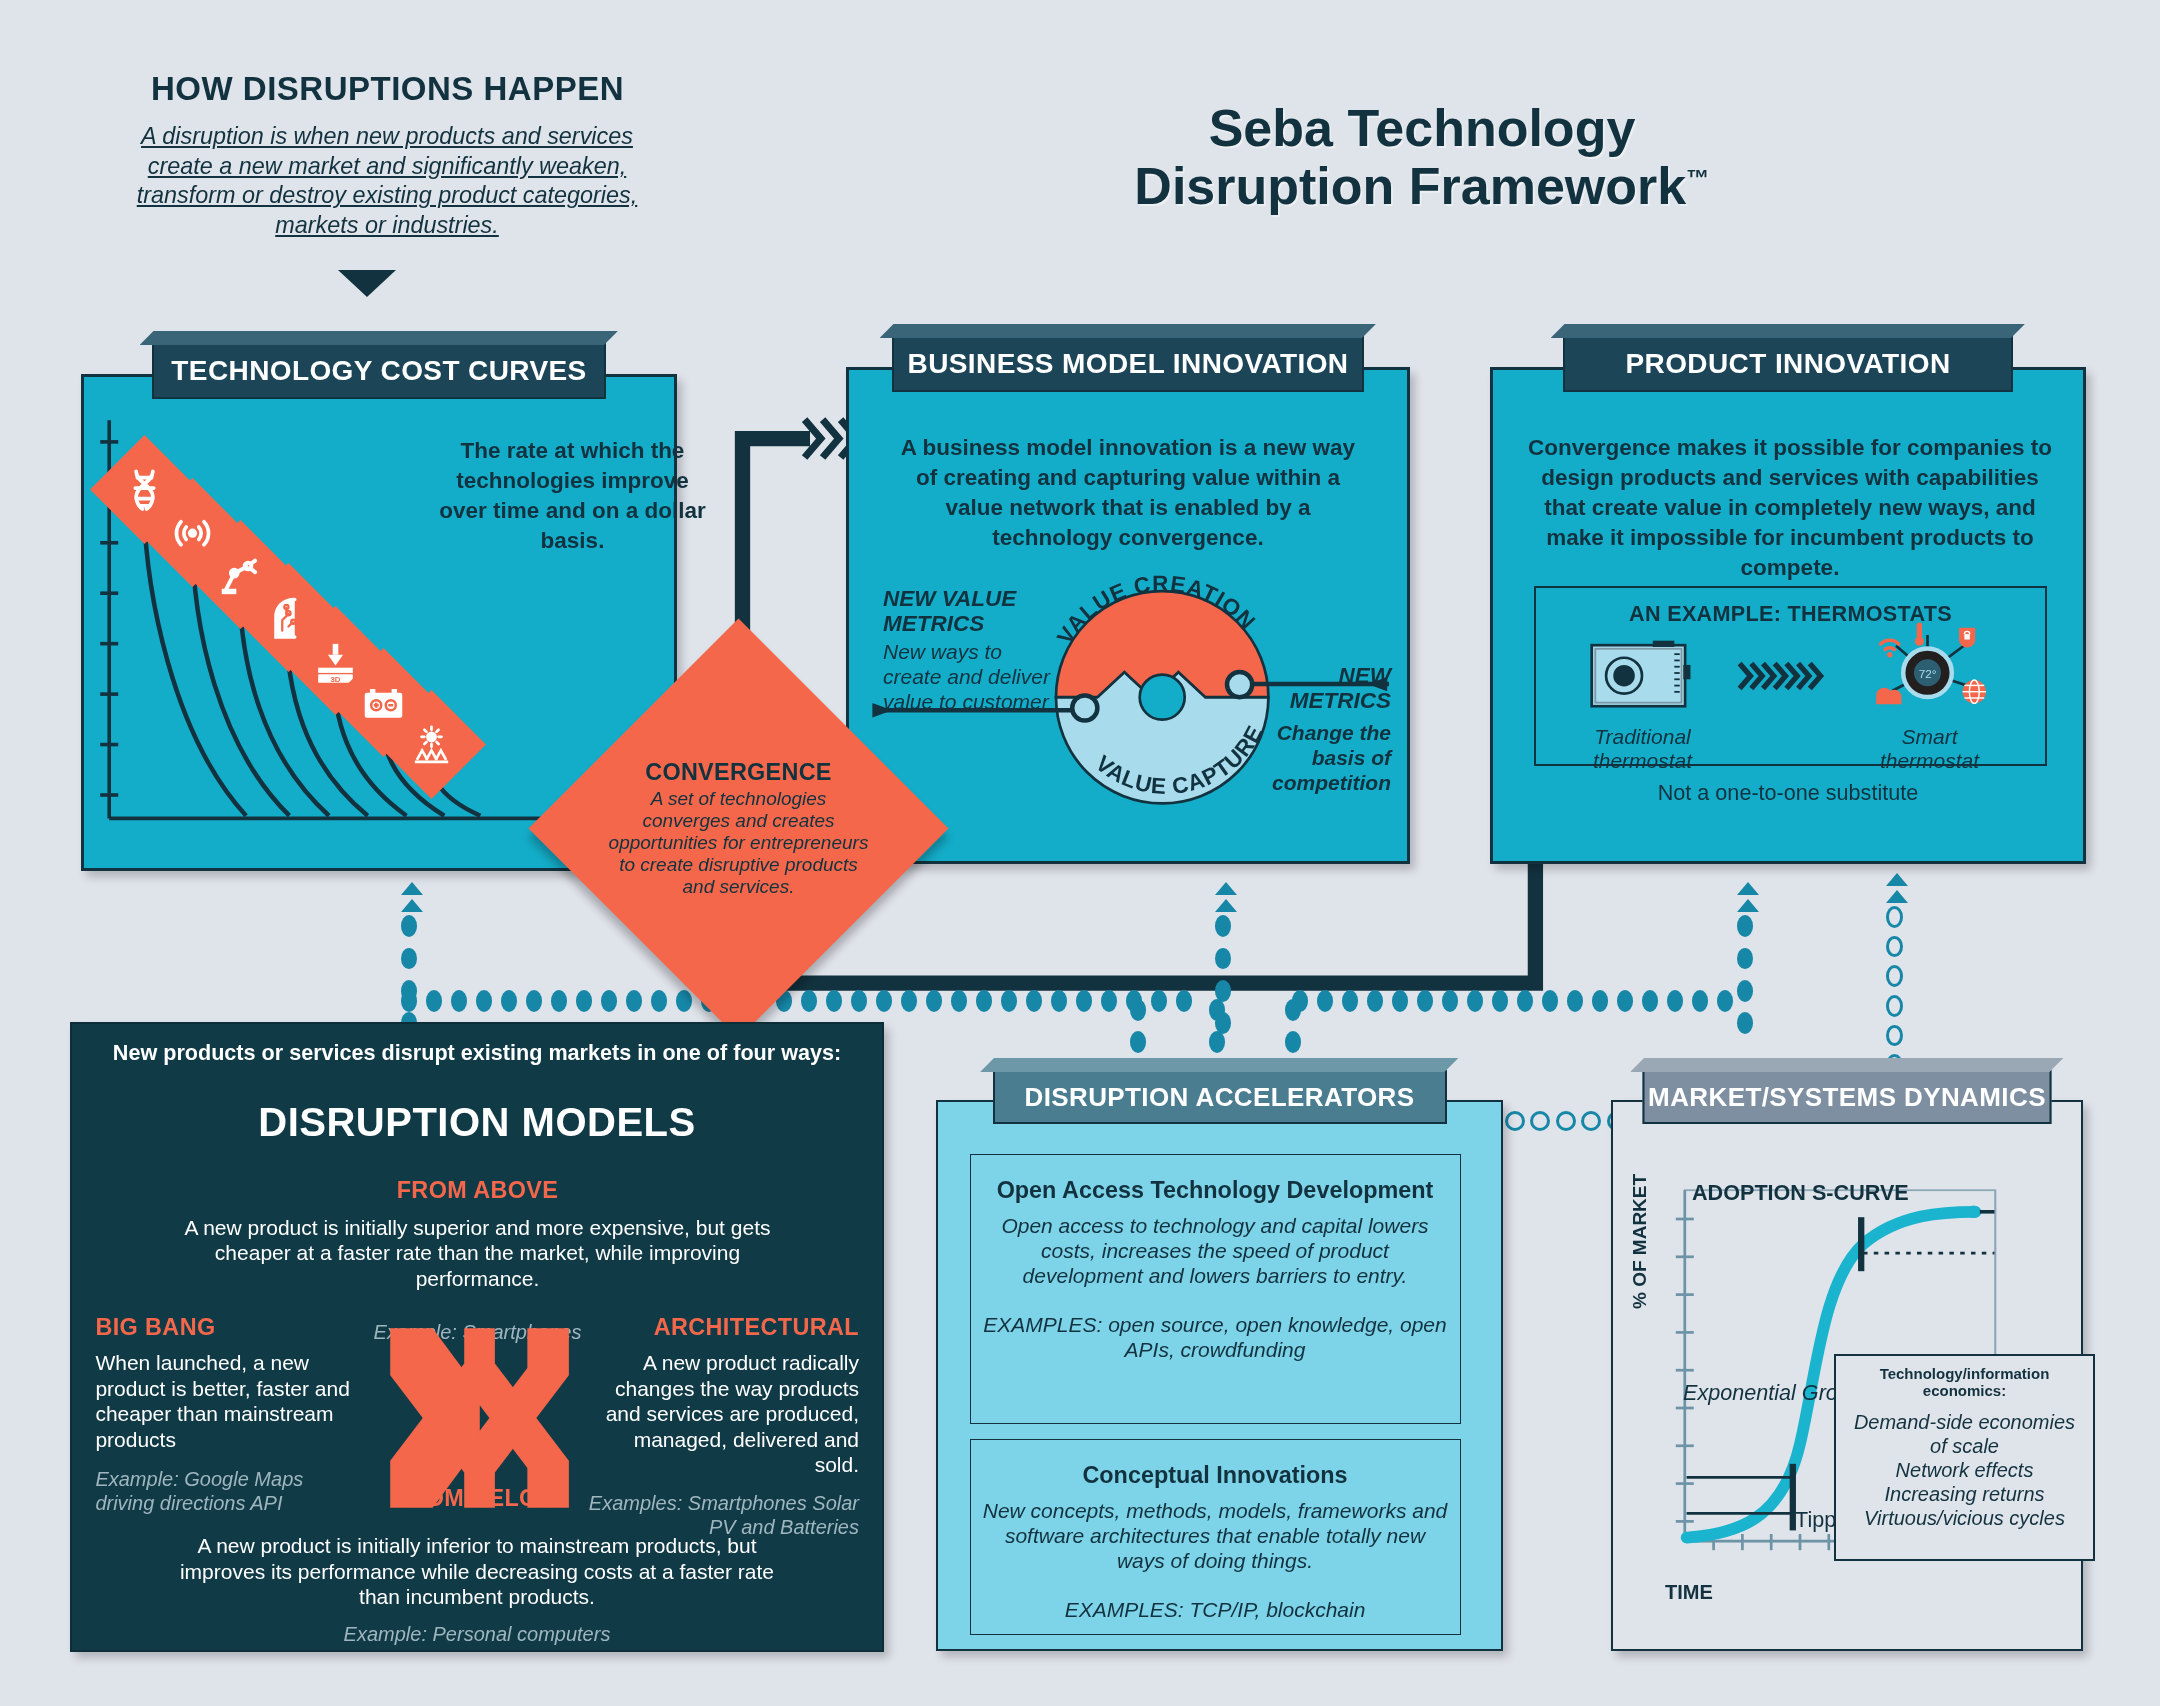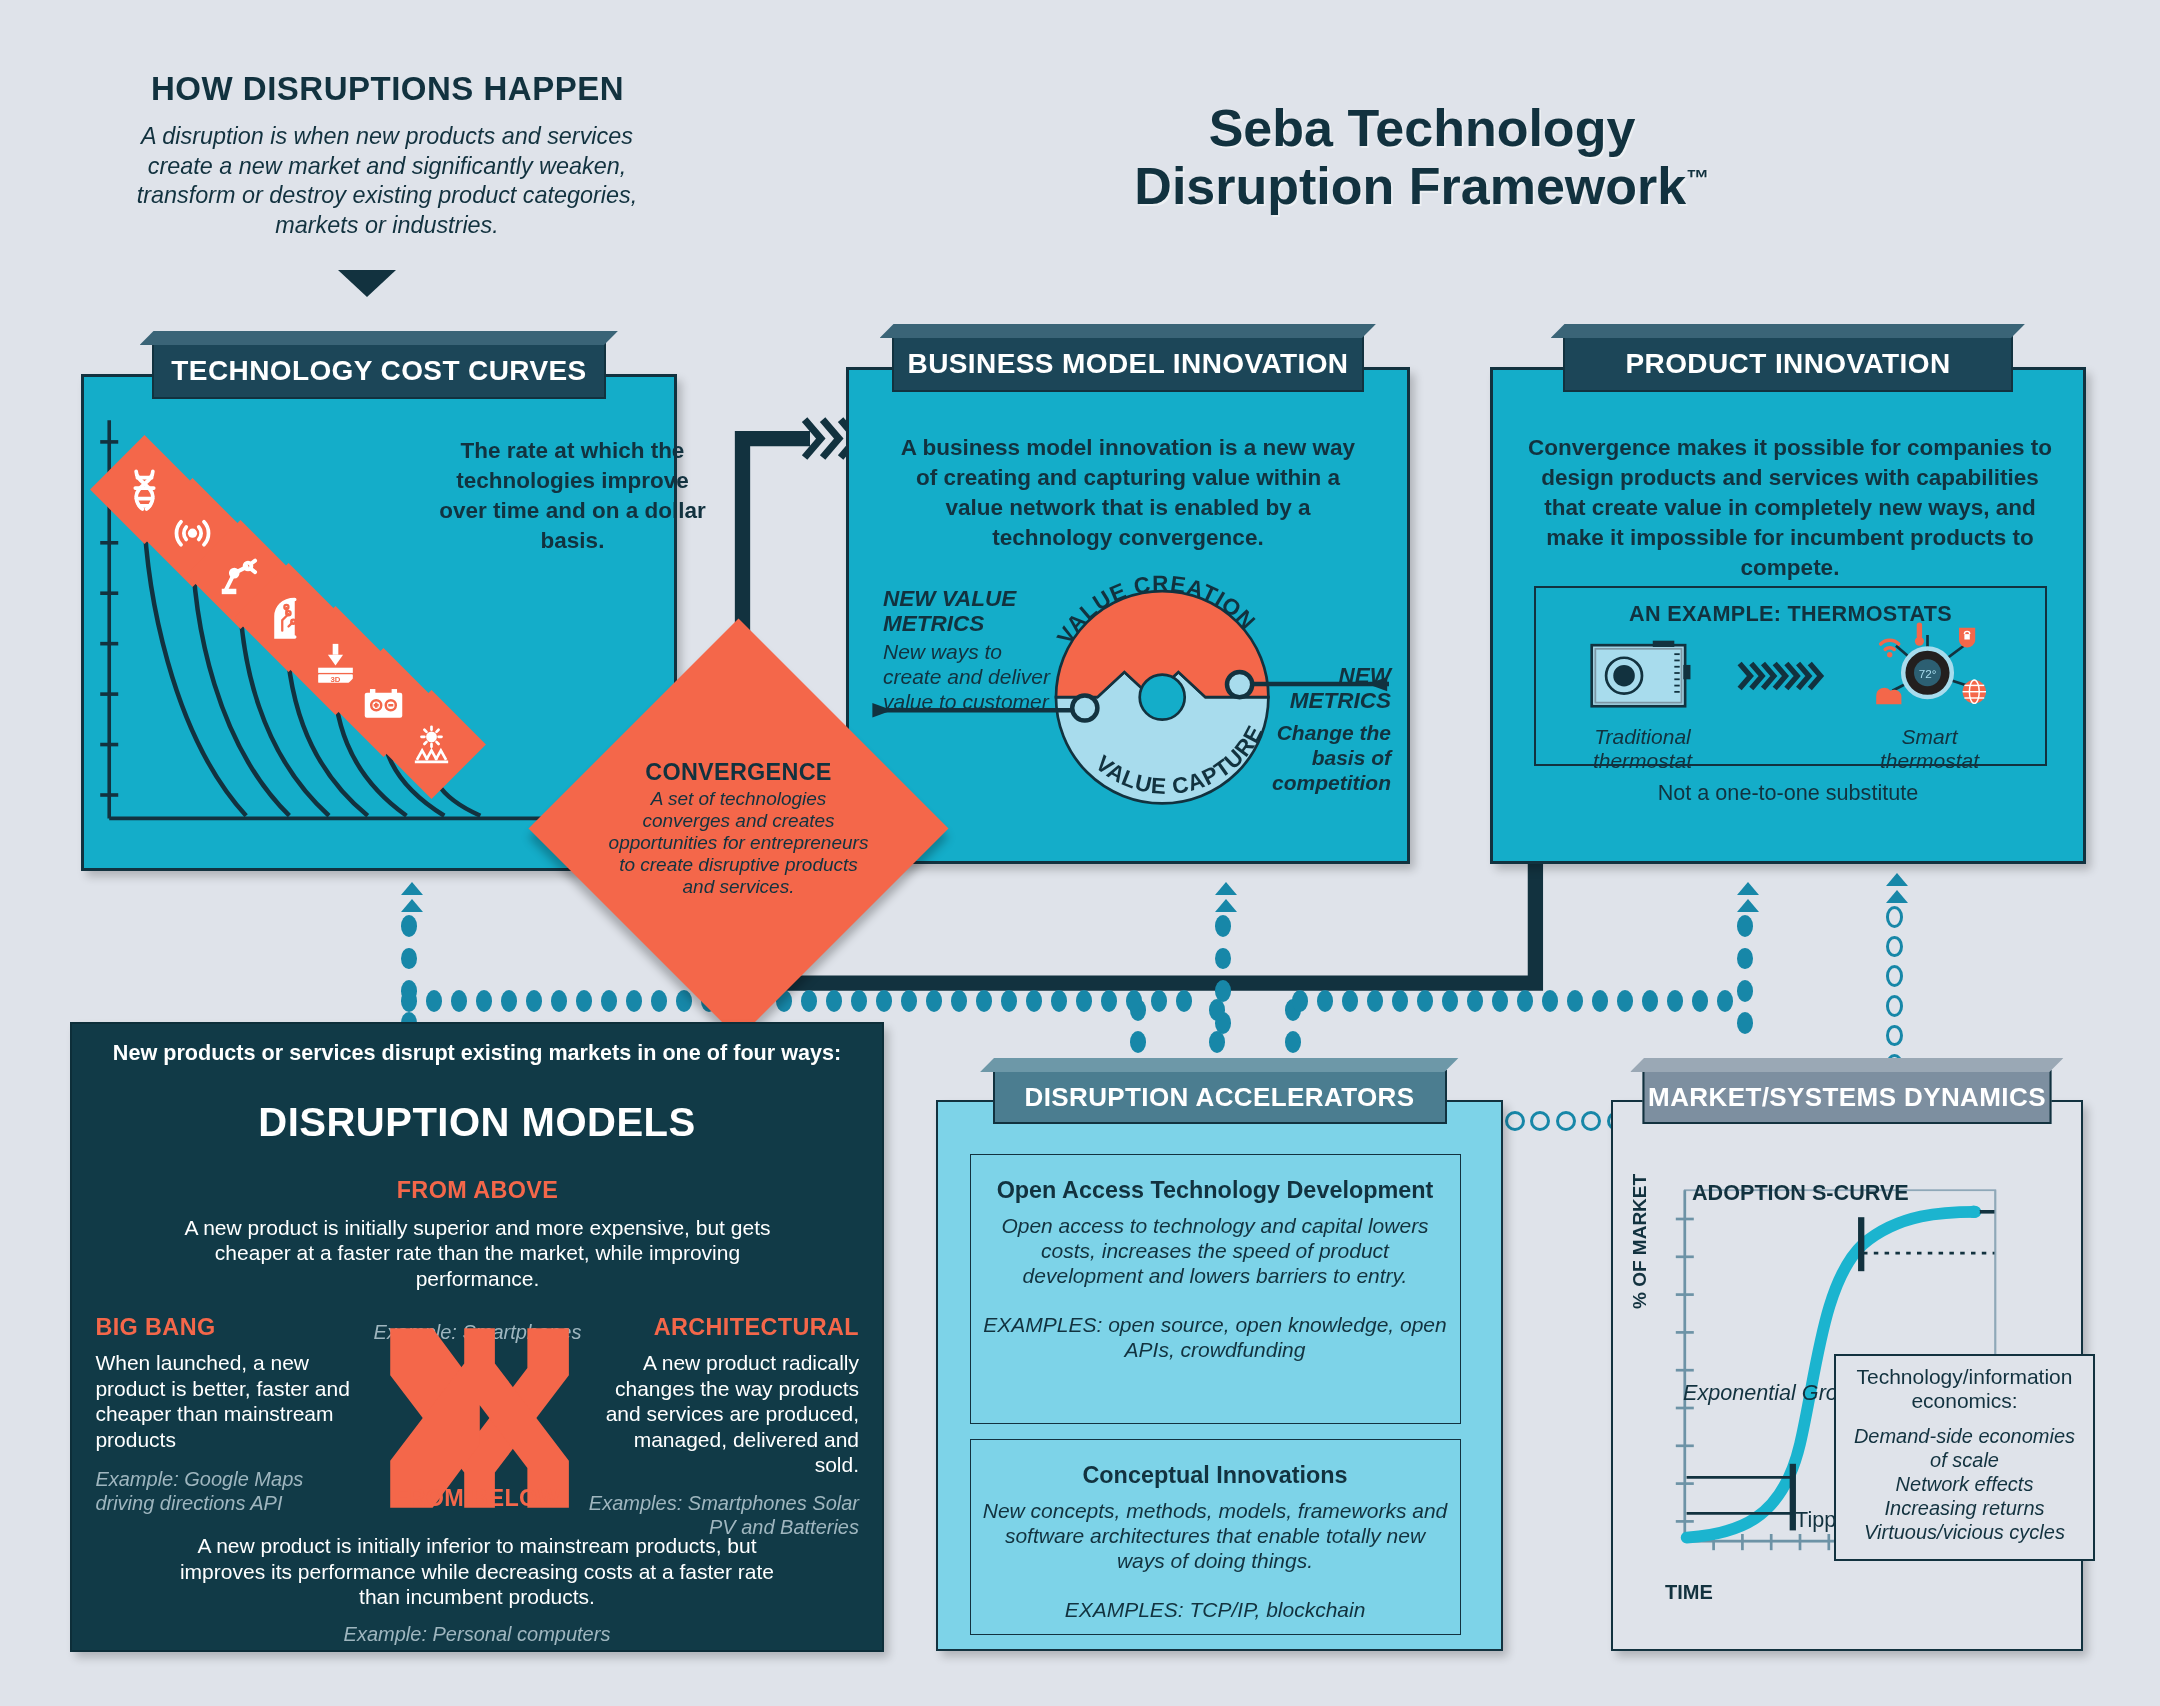--- a/index.html
+++ b/index.html
@@ -14,21 +14,21 @@
 
   
   #how-title{
     left:151px;top:70px;width:504px;
     font-size:33px;font-weight:bold;letter-spacing:0.5px;
     color:#12323f;
   }
   #how-desc{
     left:108px;top:122px;width:558px;
     font-size:23.4px;font-style:italic;line-height:1.27;
-    color:#12323f;text-align:center;
+    color:#12323f;text-align:center;text-decoration:underline;
   }
   #down-arrow-top{
     left:338px;top:270px;width:0;height:0;
     border-left:29px solid transparent;
     border-right:29px solid transparent;
     border-top:27px solid #12323f;
   }
   #main-title{
     left:1062px;top:99px;width:720px;
     font-size:52px;font-weight:bold;line-height:1.12;
@@ -167,21 +167,21 @@
   #scurve-label{position:absolute;left:52px;top:7.2px;font-size:21.6px;font-weight:bold;
     color:#12323f;line-height:1.1;}
   #exp-label{position:absolute;left:43px;top:207px;font-size:21.6px;font-style:italic;
     color:#12323f;line-height:1.1;text-align:center;}
   #tip-label{position:absolute;left:155px;top:335px;font-size:21.6px;color:#12323f;line-height:1.05;}
   #econ-box{
     position:absolute;left:194px;top:180px;width:261px;height:207px;
     background:#dfe3ea;border:2.7px solid #12323f;text-align:center;color:#12323f;
     box-sizing:border-box;padding:9px 7.2px;
   }
-  #econ-h{font-size:21px;font-weight:normal;line-height:1.15;}
+  #econ-h{font-size:15px;font-weight:bold;line-height:1.15;}
   #econ-list{font-size:20px;font-style:italic;line-height:1.2;margin-top:10.8px;}
 
   
   .dot-col{position:absolute;width:16px;}
   .dot{width:16px;height:21.6px;border-radius:50%;background:#1787a8;margin-bottom:10.8px;}
   .dot-row{position:absolute;height:21.6px;display:flex;}
   .dot-row .dot{margin-right:9px;margin-bottom:0;}
   .chev-down{width:0;height:0;border-left:11.7px solid transparent;
     border-right:11.7px solid transparent;border-top:13.5px solid #1787a8;margin-bottom:3.6px;}
   .chev-up{width:0;height:0;border-left:11.7px solid transparent;

